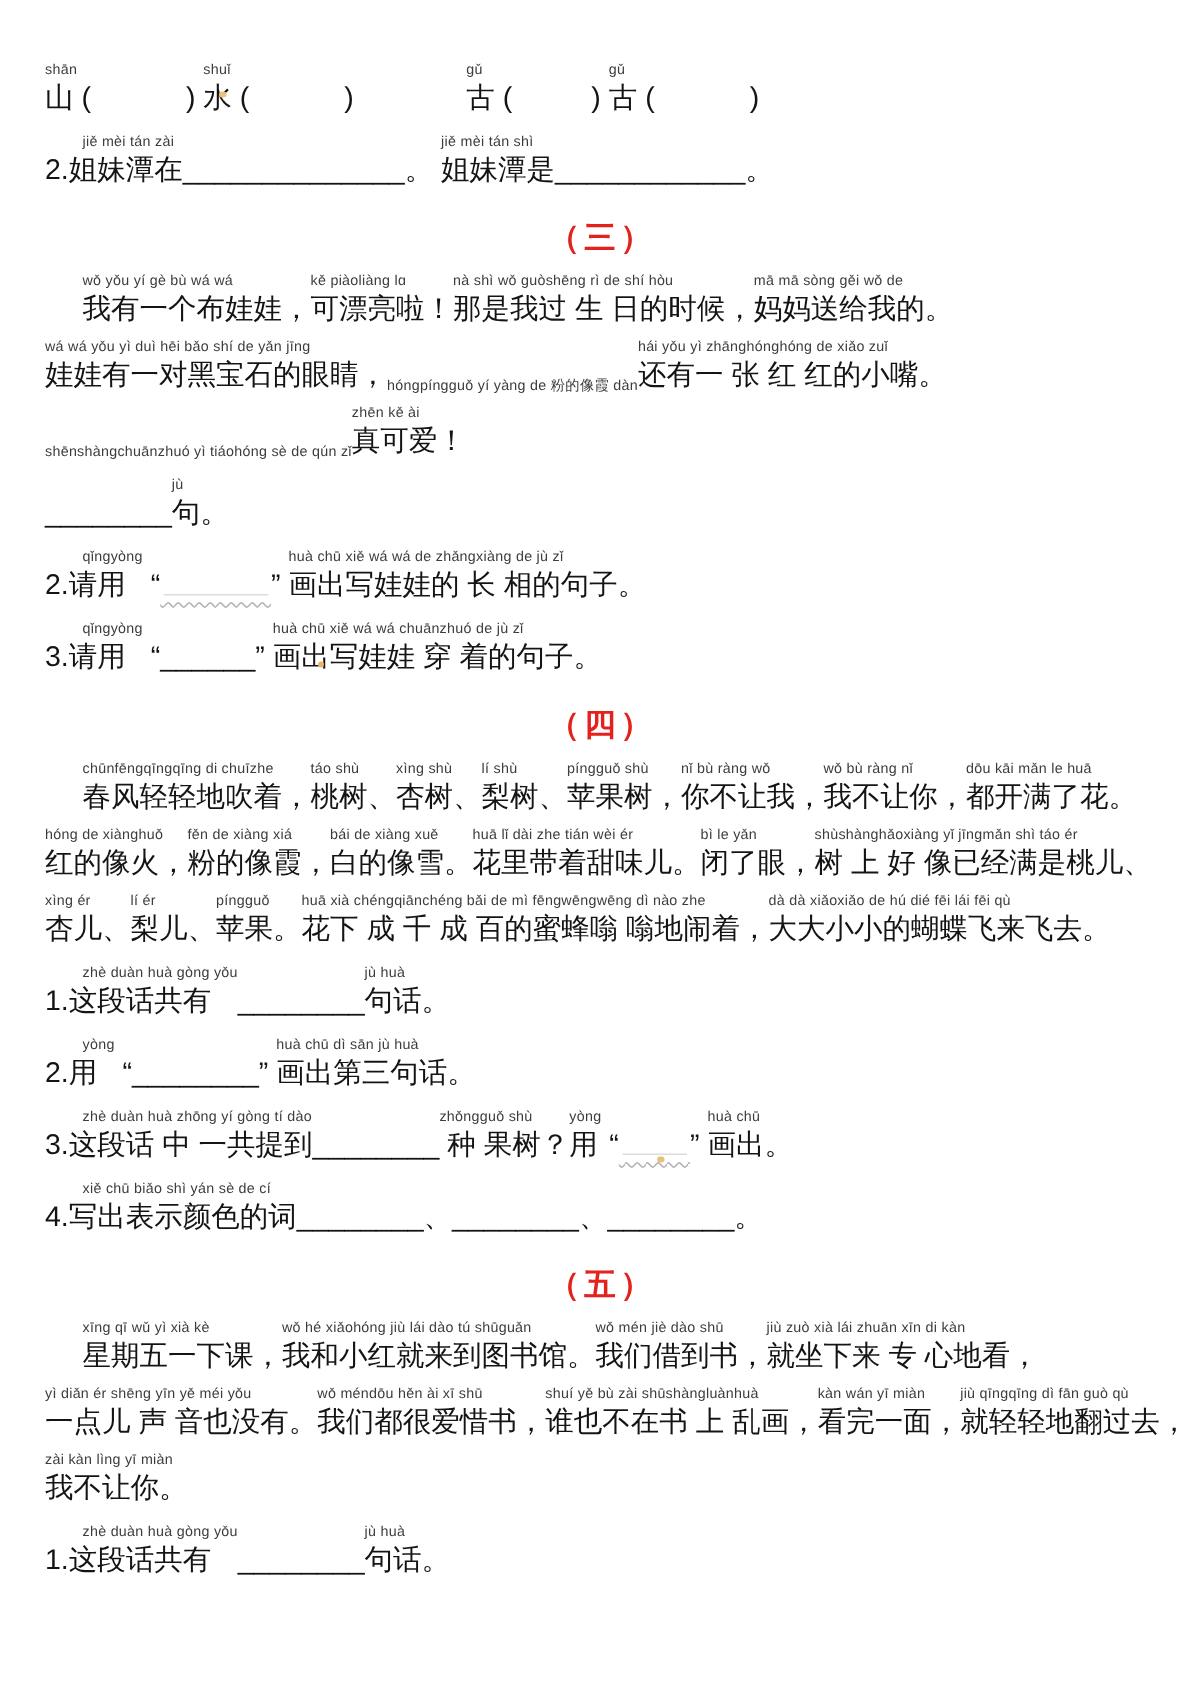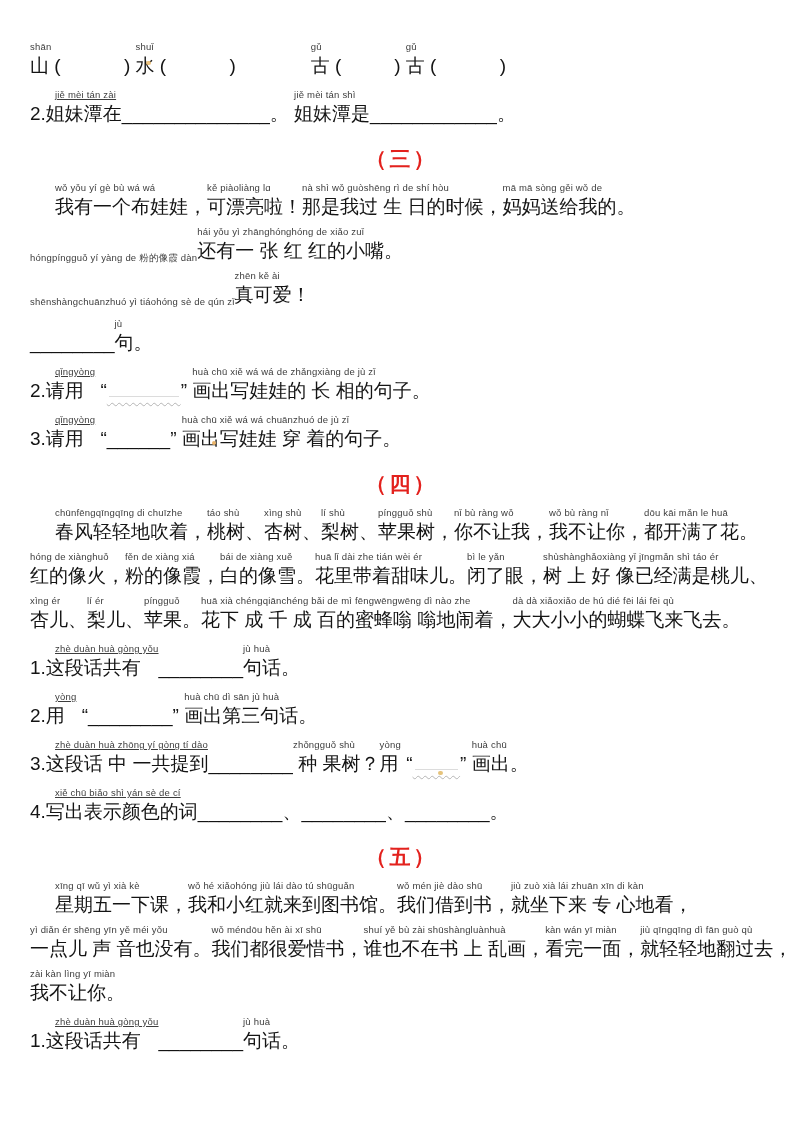--- a/index.html
+++ b/index.html
@@ -19,21 +19,21 @@
   }
   .tx{
     font-size:19px;line-height:26px;color:#141414;
     white-space:pre;
   }
   .header{
     color:#e3211d;text-align:center;font-weight:bold;
     font-size:21px;line-height:28px;margin:18px 0 8px 0;letter-spacing:3px;
   }
   .q{margin-top:9px;}
-  .q .seg:first-child .py{padding-left:25px;text-decoration:underline;}
+  .q .seg:first-child .py{padding-left:25px;}
   .indent{padding-left:25px;}
   .gap{margin-left:75px;}
   .charline{}
   .wavy{
     position:relative;
     text-decoration:underline wavy #b5b5b5 1px;
     text-underline-offset:5px;
   }
   .wavy::after{
     content:"";position:absolute;left:2px;right:2px;bottom:7px;
@@ -45,21 +45,21 @@
   #dot3{left:438px;top:771px;width:5px;height:4px;background:#e5c37c;}
 </style>
 </head>
 <body>
 
 <div class="content">
     <div class="line charline"><div class="seg"><div class="py">shān</div><div class="tx">山 (            ) </div></div><div class="seg"><div class="py">shuǐ</div><div class="tx">水 (            )</div></div><div class="seg gap"><div class="py">gǔ</div><div class="tx">古 (          ) </div></div><div class="seg"><div class="py">gǔ</div><div class="tx">古 (            )</div></div></div>
     <div class="line q"><div class="seg"><div class="py">jiě mèi tán zài</div><div class="tx">2.姐妹潭在</div></div><div class="seg"><div class="py"></div><div class="tx">______________。 </div></div><div class="seg"><div class="py">jiě mèi tán shì</div><div class="tx">姐妹潭是</div></div><div class="seg"><div class="py"></div><div class="tx">____________。</div></div></div>
     <div class="header">（三）</div>
     <div class="line para indent"><div class="seg"><div class="py">wǒ yǒu yí gè bù wá wá</div><div class="tx">我有一个布娃娃，</div></div><div class="seg"><div class="py">kě piàoliàng lɑ</div><div class="tx">可漂亮啦！</div></div><div class="seg"><div class="py">nà shì wǒ guòshēng rì de shí hòu</div><div class="tx">那是我过 生 日的时候，</div></div><div class="seg"><div class="py">mā mā sòng gěi wǒ de</div><div class="tx">妈妈送给我的。</div></div></div>
-    <div class="line para"><div class="seg"><div class="py">hóngpíngguǒ yí yàng de 粉的像霞 dàn</div></div><div class="seg"><div class="py">hái yǒu yì zhānghónghóng de xiǎo zuǐ</div><div class="tx">还有一 张 红 红的小嘴。</div></div></div>
+    <div class="line para"><div class="seg"><div class="py">wá wá yǒu yì duì hēi bǎo shí de yǎn jīng</div><div class="tx">娃娃有一对黑宝石的眼睛，</div></div><div class="seg"><div class="py">hóngpíngguǒ yí yàng de 粉的像霞 dàn</div></div><div class="seg"><div class="py">hái yǒu yì zhānghónghóng de xiǎo zuǐ</div><div class="tx">还有一 张 红 红的小嘴。</div></div></div>
     <div class="line para"><div class="seg"><div class="py">shēnshàngchuānzhuó yì tiáohóng sè de qún zǐ</div></div><div class="seg"><div class="py">zhēn kě ài</div><div class="tx">真可爱！</div></div></div>
     <div class="line q"><div class="seg"><div class="py"></div><div class="tx">________</div></div><div class="seg"><div class="py">jù</div><div class="tx">句。</div></div></div>
     <div class="line q"><div class="seg"><div class="py">qǐngyòng</div><div class="tx">2.请用</div></div><div class="seg"><div class="py"></div><div class="tx"> “</div></div><div class="seg"><div class="py"></div><div class="tx wavy">&nbsp;&nbsp;&nbsp;&nbsp;&nbsp;&nbsp;&nbsp;&nbsp;&nbsp;&nbsp;&nbsp;&nbsp;&nbsp;&nbsp;</div></div><div class="seg"><div class="py"></div><div class="tx">” </div></div><div class="seg"><div class="py">huà chū xiě wá wá de zhǎngxiàng de jù zǐ</div><div class="tx">画出写娃娃的 长 相的句子。</div></div></div>
     <div class="line q"><div class="seg"><div class="py">qǐngyòng</div><div class="tx">3.请用</div></div><div class="seg"><div class="py"></div><div class="tx"> “</div></div><div class="seg"><div class="py"></div><div class="tx">______</div></div><div class="seg"><div class="py"></div><div class="tx">” </div></div><div class="seg"><div class="py">huà chū xiě wá wá chuānzhuó de jù zǐ</div><div class="tx">画出写娃娃 穿 着的句子。</div></div></div>
     <div class="header">（四）</div>
     <div class="line para indent"><div class="seg"><div class="py">chūnfēngqīngqīng di chuīzhe</div><div class="tx">春风轻轻地吹着，</div></div><div class="seg"><div class="py">táo shù</div><div class="tx">桃树、</div></div><div class="seg"><div class="py">xìng shù</div><div class="tx">杏树、</div></div><div class="seg"><div class="py">lí shù</div><div class="tx">梨树、</div></div><div class="seg"><div class="py">píngguǒ shù</div><div class="tx">苹果树，</div></div><div class="seg"><div class="py">nǐ bù ràng wǒ</div><div class="tx">你不让我，</div></div><div class="seg"><div class="py">wǒ bù ràng nǐ</div><div class="tx">我不让你，</div></div><div class="seg"><div class="py">dōu kāi mǎn le huā</div><div class="tx">都开满了花。</div></div></div>
     <div class="line para"><div class="seg"><div class="py">hóng de xiànghuǒ</div><div class="tx">红的像火，</div></div><div class="seg"><div class="py">fěn de xiàng xiá</div><div class="tx">粉的像霞，</div></div><div class="seg"><div class="py">bái de xiàng xuě</div><div class="tx">白的像雪。</div></div><div class="seg"><div class="py">huā lǐ dài zhe tián wèi ér</div><div class="tx">花里带着甜味儿。</div></div><div class="seg"><div class="py">bì le yǎn</div><div class="tx">闭了眼，</div></div><div class="seg"><div class="py">shùshànghǎoxiàng yǐ jīngmǎn shì táo ér</div><div class="tx">树 上 好 像已经满是桃儿、</div></div></div>
     <div class="line para"><div class="seg"><div class="py">xìng ér</div><div class="tx">杏儿、</div></div><div class="seg"><div class="py">lí ér</div><div class="tx">梨儿、</div></div><div class="seg"><div class="py">píngguǒ</div><div class="tx">苹果。</div></div><div class="seg"><div class="py">huā xià chéngqiānchéng bǎi de mì fēngwēngwēng dì nào zhe</div><div class="tx">花下 成 千 成 百的蜜蜂嗡 嗡地闹着，</div></div><div class="seg"><div class="py">dà dà xiǎoxiǎo de hú dié fēi lái fēi qù</div><div class="tx">大大小小的蝴蝶飞来飞去。</div></div></div>
     <div class="line q"><div class="seg"><div class="py">zhè duàn huà gòng yǒu</div><div class="tx">1.这段话共有</div></div><div class="seg"><div class="py"></div><div class="tx">________</div></div><div class="seg"><div class="py">jù huà</div><div class="tx">句话。</div></div></div>
     <div class="line q"><div class="seg"><div class="py">yòng</div><div class="tx">2.用</div></div><div class="seg"><div class="py"></div><div class="tx"> “</div></div><div class="seg"><div class="py"></div><div class="tx">________</div></div><div class="seg"><div class="py"></div><div class="tx">” </div></div><div class="seg"><div class="py">huà chū dì sān jù huà</div><div class="tx">画出第三句话。</div></div></div>

